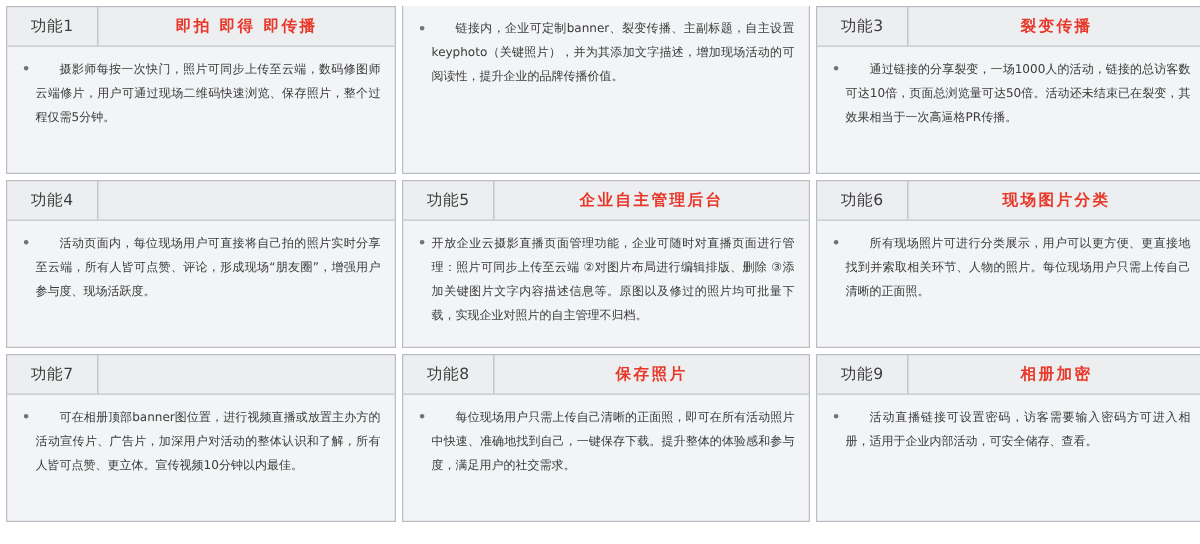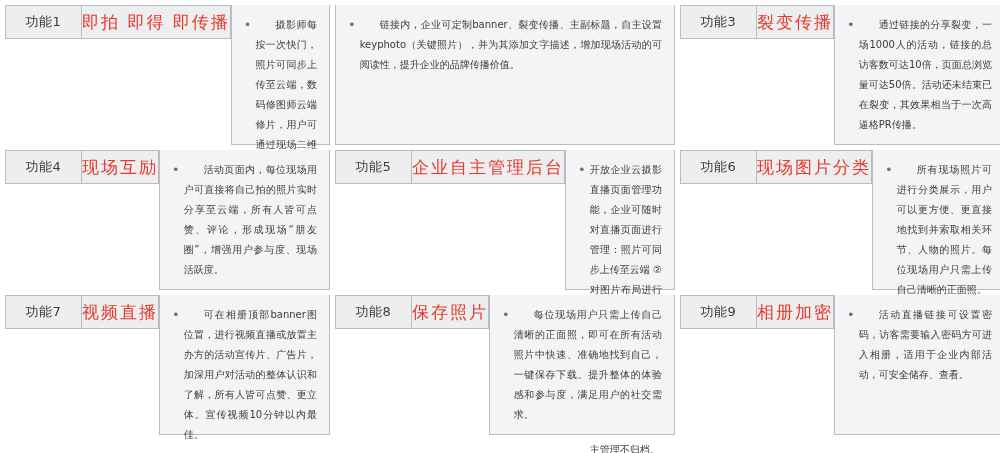--- a/index.html
+++ b/index.html
@@ -17,21 +17,21 @@
     display: grid;
     grid-template-columns: 325px 340px 325px;
     grid-template-rows: 140px 140px 140px;
     column-gap: 5px;
     row-gap: 5px;
     padding: 5px 2px 0 5px;
     box-sizing: border-box;
   }
   .card {
     display: flex;
-    flex-direction: row;
+    flex-direction: column;
     box-sizing: border-box;
     border-radius: 22px;
   }
   .card-header {
     display: flex;
     align-items: stretch;
     border: 1px solid #b9bcc2;
     background: #eceef0;
     height: 34px;
     box-sizing: border-box;
@@ -46,22 +46,22 @@
     color: #3c3c3c;
     border-right: 1px solid #b9bcc2;
     box-sizing: border-box;
     letter-spacing: 0.5px;
   }
   .card-title {
     flex: 1;
     display: flex;
     align-items: center;
     justify-content: center;
-    font-size: 17px;
-    font-weight: normal;
+    font-size: 13px;
+    font-weight: bold;
     color: #e8382a;
     letter-spacing: 2px;
   }
   .card-body {
     flex: 1;
     border: 1px solid #b9bcc2;
     border-top: none;
     background: #f2f4f6;
     box-sizing: border-box;
     padding: 10px 12px 8px 10px;
@@ -119,21 +119,20 @@
     </div>
     <div class="card-body">
       <span class="bullet">•</span>
       <div class="card-text">通过链接的分享裂变，一场1000人的活动，链接的总访客数可达10倍，页面总浏览量可达50倍。活动还未结束已在裂变，其效果相当于一次高逼格PR传播。</div>
     </div>
   </div>
 
   <div class="card">
     <div class="card-header">
       <div class="card-index">功能4</div>
-      <div class="card-title">现场互励</div>
     </div>
     <div class="card-body">
       <span class="bullet">•</span>
       <div class="card-text">活动页面内，每位现场用户可直接将自己拍的照片实时分享至云端，所有人皆可点赞、评论，形成现场“朋友圈”，增强用户参与度、现场活跃度。</div>
     </div>
   </div>
 
   <div class="card">
     <div class="card-header">
       <div class="card-index">功能5</div>
@@ -152,21 +151,20 @@
     </div>
     <div class="card-body">
       <span class="bullet">•</span>
       <div class="card-text">所有现场照片可进行分类展示，用户可以更方便、更直接地找到并索取相关环节、人物的照片。每位现场用户只需上传自己清晰的正面照。</div>
     </div>
   </div>
 
   <div class="card">
     <div class="card-header">
       <div class="card-index">功能7</div>
-      <div class="card-title">视频直播</div>
     </div>
     <div class="card-body">
       <span class="bullet">•</span>
       <div class="card-text">可在相册顶部banner图位置，进行视频直播或放置主办方的活动宣传片、广告片，加深用户对活动的整体认识和了解，所有人皆可点赞、更立体。宣传视频10分钟以内最佳。</div>
     </div>
   </div>
 
   <div class="card">
     <div class="card-header">
       <div class="card-index">功能8</div>

